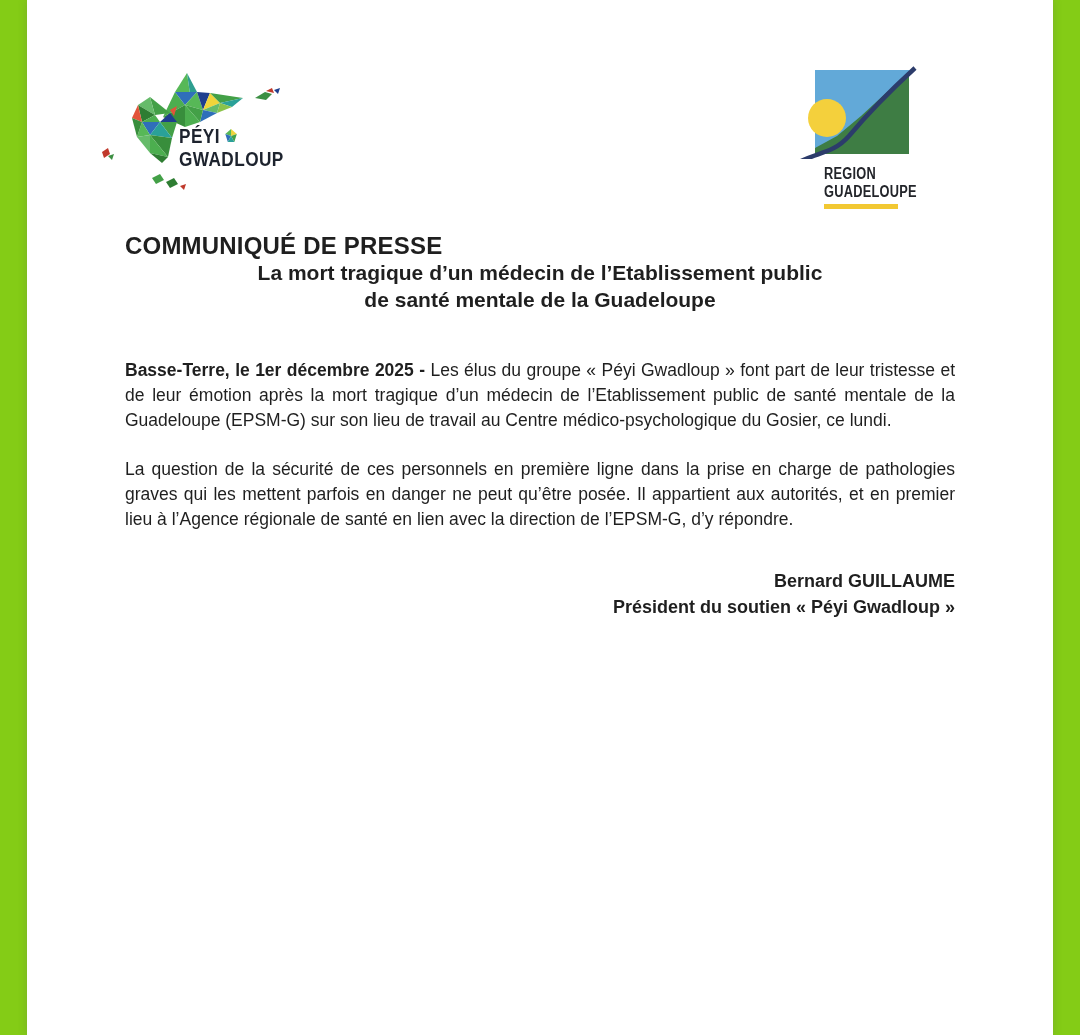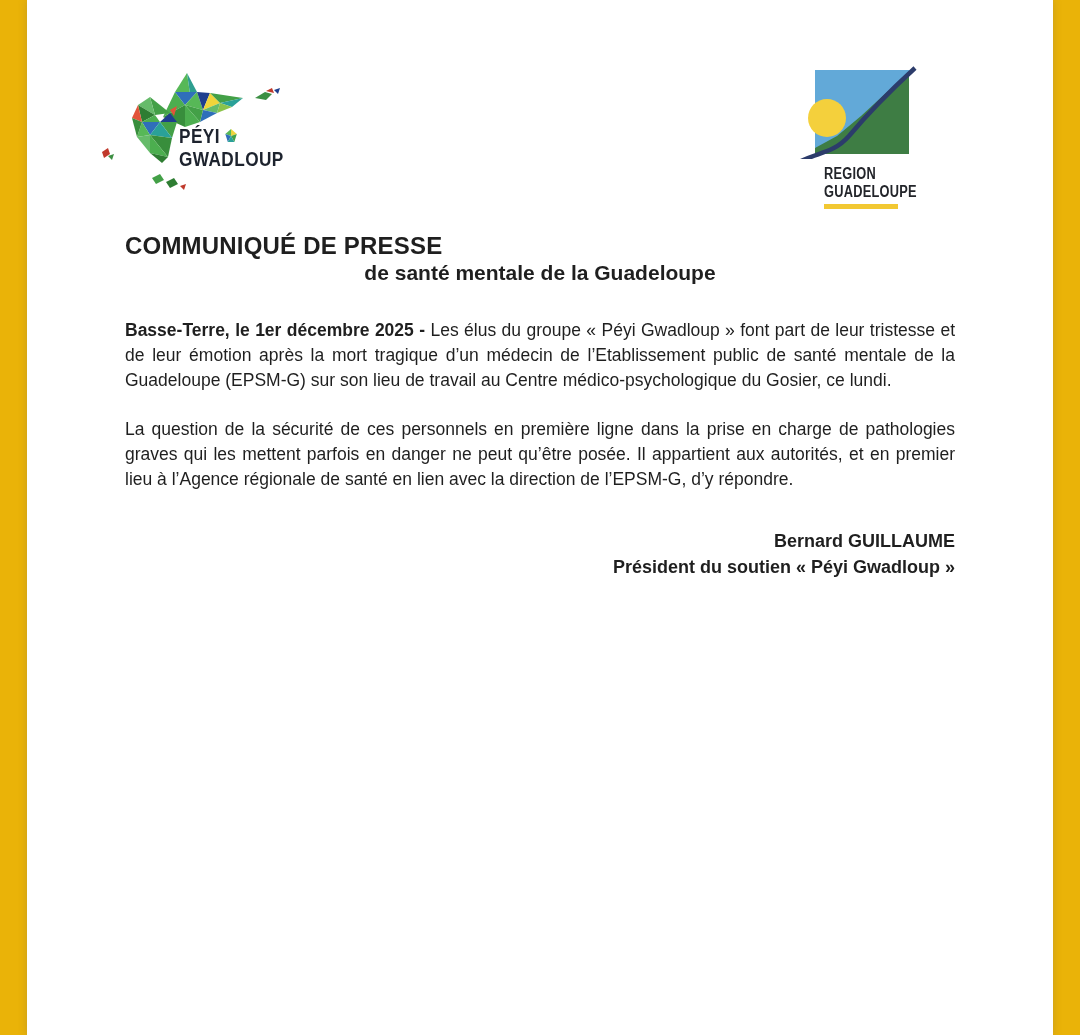--- a/index.html
+++ b/index.html
@@ -2,21 +2,21 @@
 <html><head>
 <meta charset="utf-8">
 <style>
   * { margin: 0; padding: 0; box-sizing: border-box; }
   html, body {
     width: 1080px; height: 1035px;
     font-family: "Liberation Sans", sans-serif;
     background: #e9eaee;
     overflow: hidden;
   }
-  .canvas { position: relative; width: 1080px; height: 1035px; background: #eab308; }
+  .canvas { position: relative; width: 1080px; height: 1035px; background: #84cc16; }
   .paper {
     position: absolute; left: 27px; top: 0; width: 1026px; height: 1035px;
     background: #ffffff;
     box-shadow: 0 0 8px rgba(90,90,110,0.25);
   }
   
   .logo-left { position: absolute; left: 73px; top: 60px; width: 250px; height: 140px; }
   .logo-left svg.butterfly { position: absolute; left: 0; top: 0; }
   .logo-left-text {
     position: absolute; left: 79px; top: 64px;
@@ -31,21 +31,21 @@
     transform: scaleX(0.80); transform-origin: left top;
     font-size: 16px; line-height: 18px; font-weight: bold;
     color: #23252a; letter-spacing: 0.3px; white-space: nowrap;
   }
   .yellow-bar { margin-left: 27px; margin-top: 3px; width: 74px; height: 5px; background: #f2c832; }
   
   .content { position: relative; padding: 233px 98px 0 98px; color: #1f1f1f; }
   .kicker { font-weight: bold; font-size: 24px; line-height: 26px; letter-spacing: 0.2px; }
   .subtitle { text-align: center; font-weight: bold; font-size: 21px; line-height: 27px; }
   .subtitle:first-of-type { margin-top: 6px; }
-  .bodytext { margin-top: 32px; font-size: 17.5px; line-height: 25px; }
+  .bodytext { margin-top: 45px; font-size: 17.5px; line-height: 25px; }
   .bodytext p { text-align: justify; margin-bottom: 24px; }
   .bodytext p:last-child { margin-bottom: 0; }
   .signature { margin-top: 36px; text-align: right; font-weight: bold; font-size: 18px; line-height: 26px; }
 </style>
 </head>
 <body>
 
 <div class="canvas">
   <div class="paper">
 
@@ -118,20 +118,21 @@
       </svg>
       <div class="region-text">
         <div>REGION</div>
         <div>GUADELOUPE</div>
       </div>
       <div class="yellow-bar"></div>
     </div>
 
     <div class="content">
       <div class="kicker">COMMUNIQUÉ DE PRESSE</div>
+      <div class="subtitle">La mort tragique d’un médecin de l’Etablissement public</div>
       <div class="subtitle">de santé mentale de la Guadeloupe</div>
 
       <div class="bodytext">
         <p><strong>Basse-Terre, le 1er décembre 2025 -</strong><span> Les élus du groupe « Péyi Gwadloup » font part de leur tristesse et de leur émotion après la mort tragique d’un médecin de l’Etablissement public de santé mentale de la Guadeloupe (EPSM-G) sur son lieu de travail au Centre médico-psychologique du Gosier, ce lundi.</span></p>
         <p>La question de la sécurité de ces personnels en première ligne dans la prise en charge de pathologies graves qui les mettent parfois en danger ne peut qu’être posée. Il appartient aux autorités, et en premier lieu à l’Agence régionale de santé en lien avec la direction de l’EPSM-G, d’y répondre.</p>
       </div>
 
       <div class="signature">
         <div>Bernard GUILLAUME</div>
         <div>Président du soutien « Péyi Gwadloup »</div>

